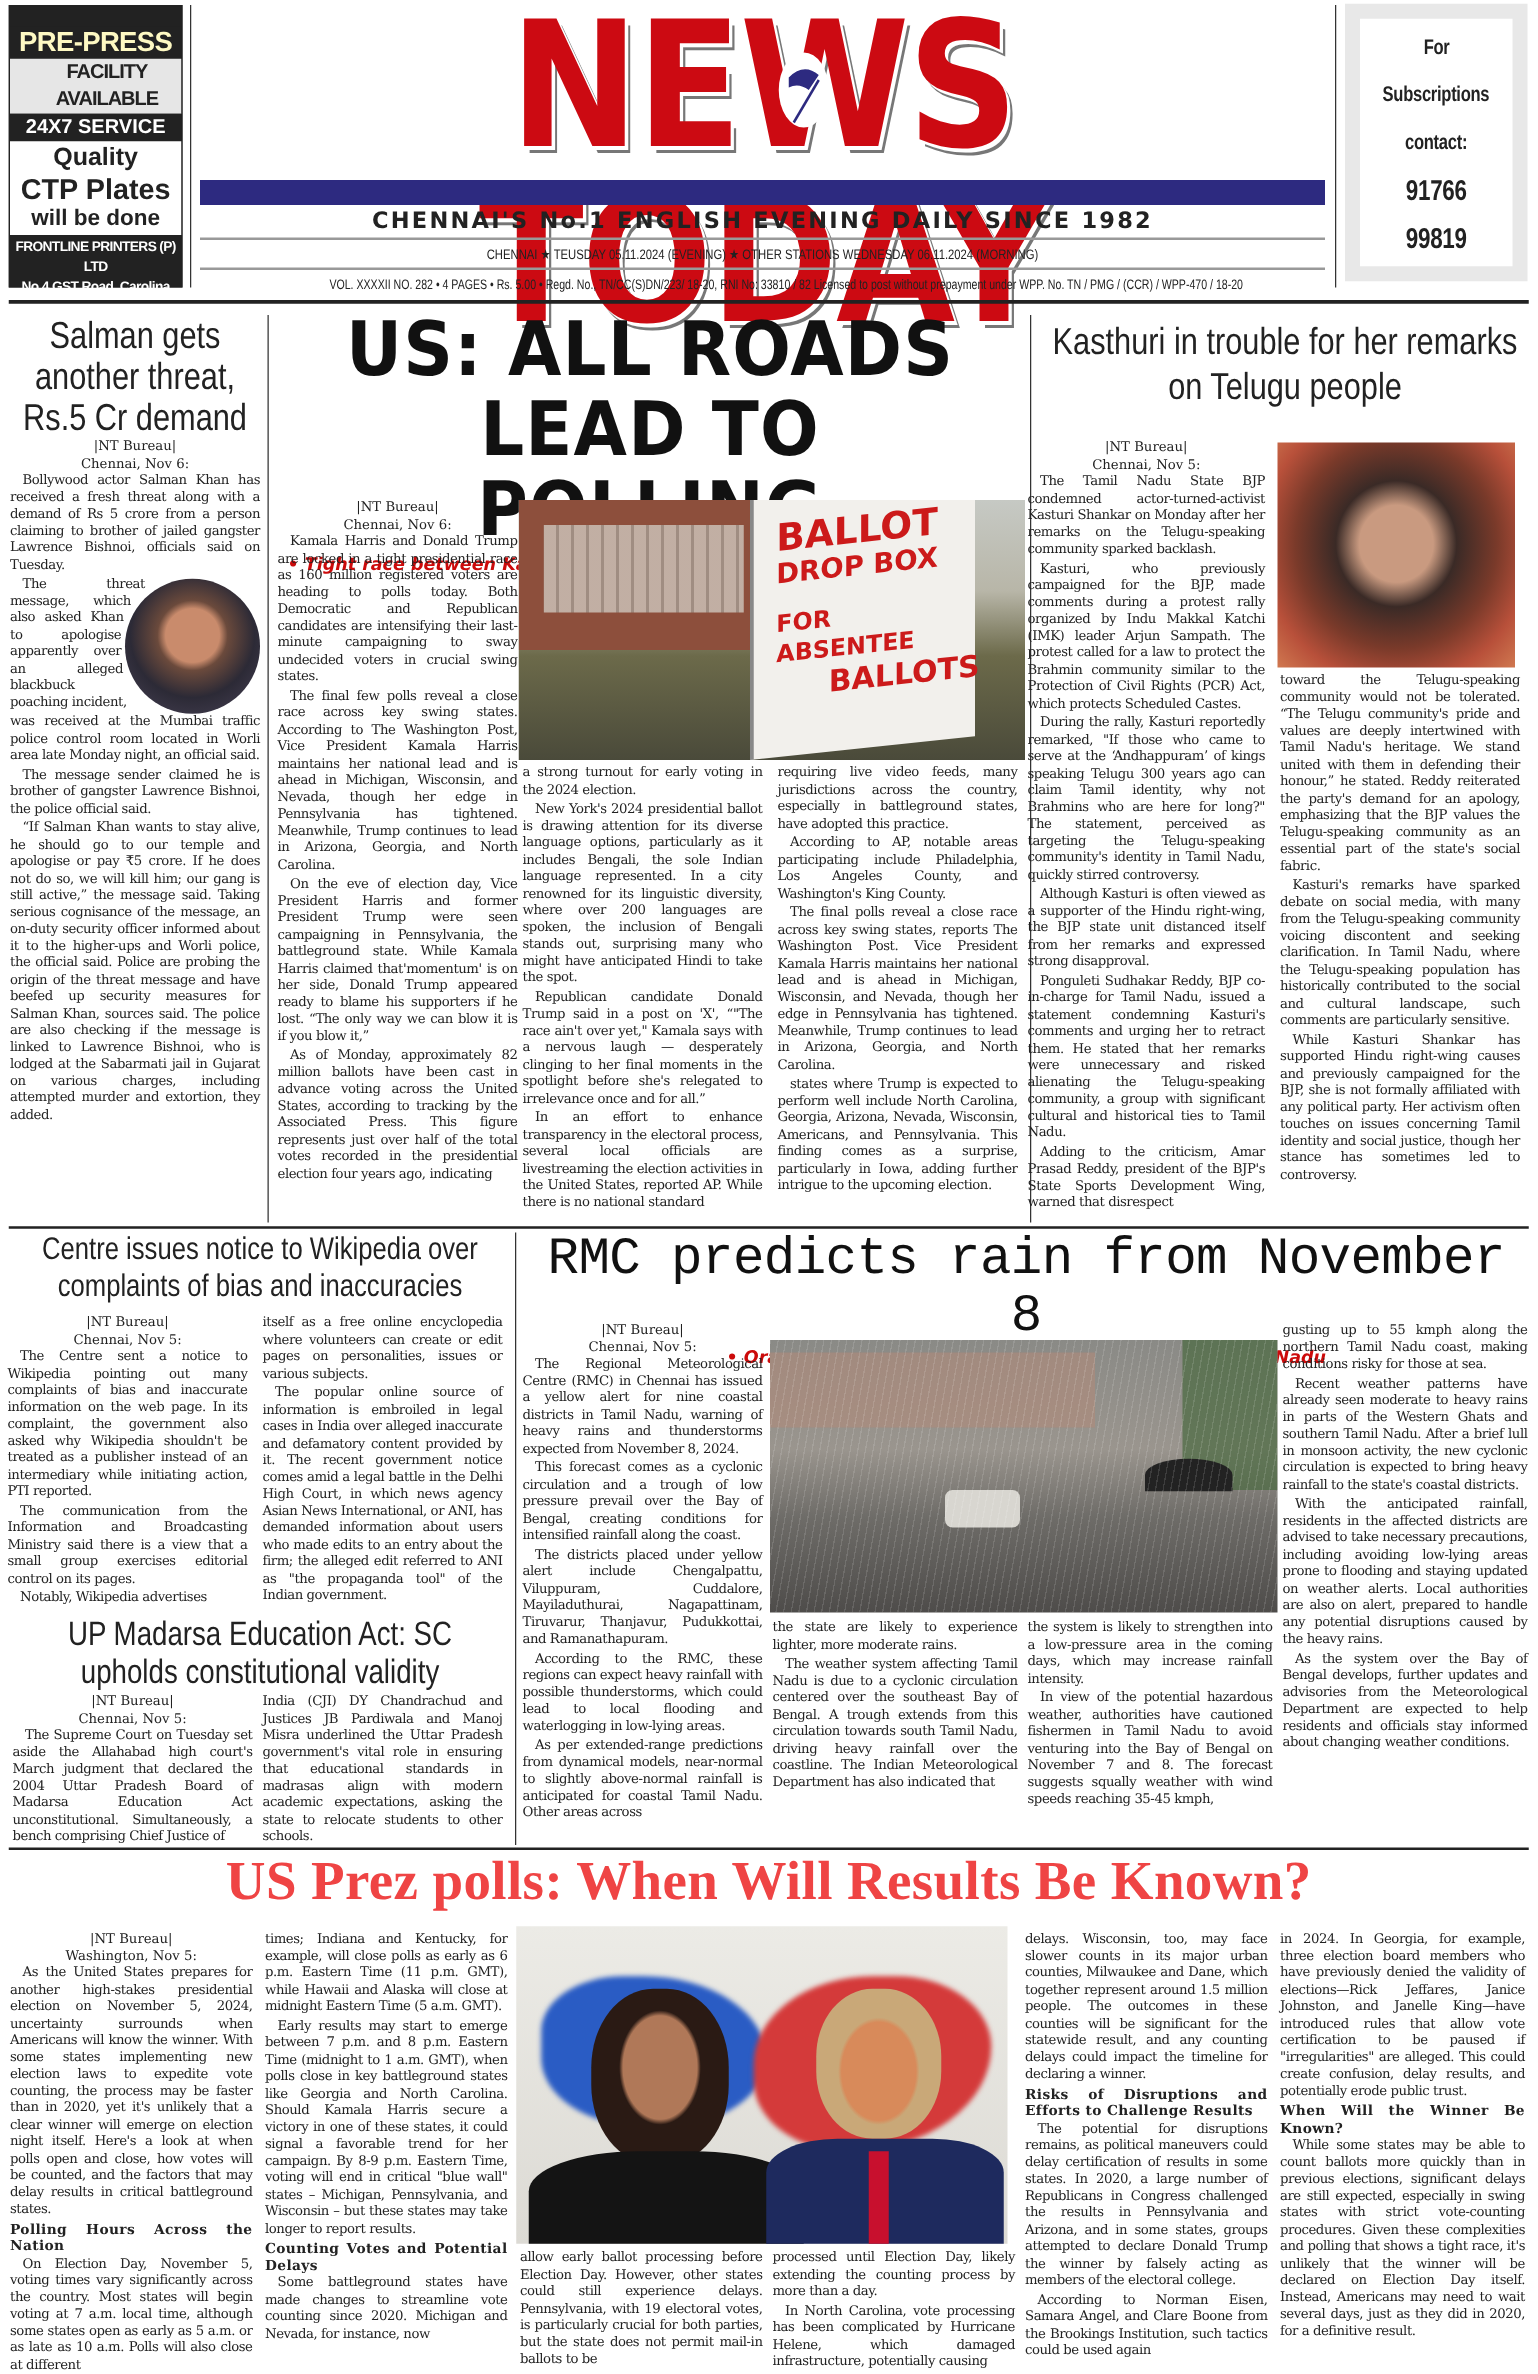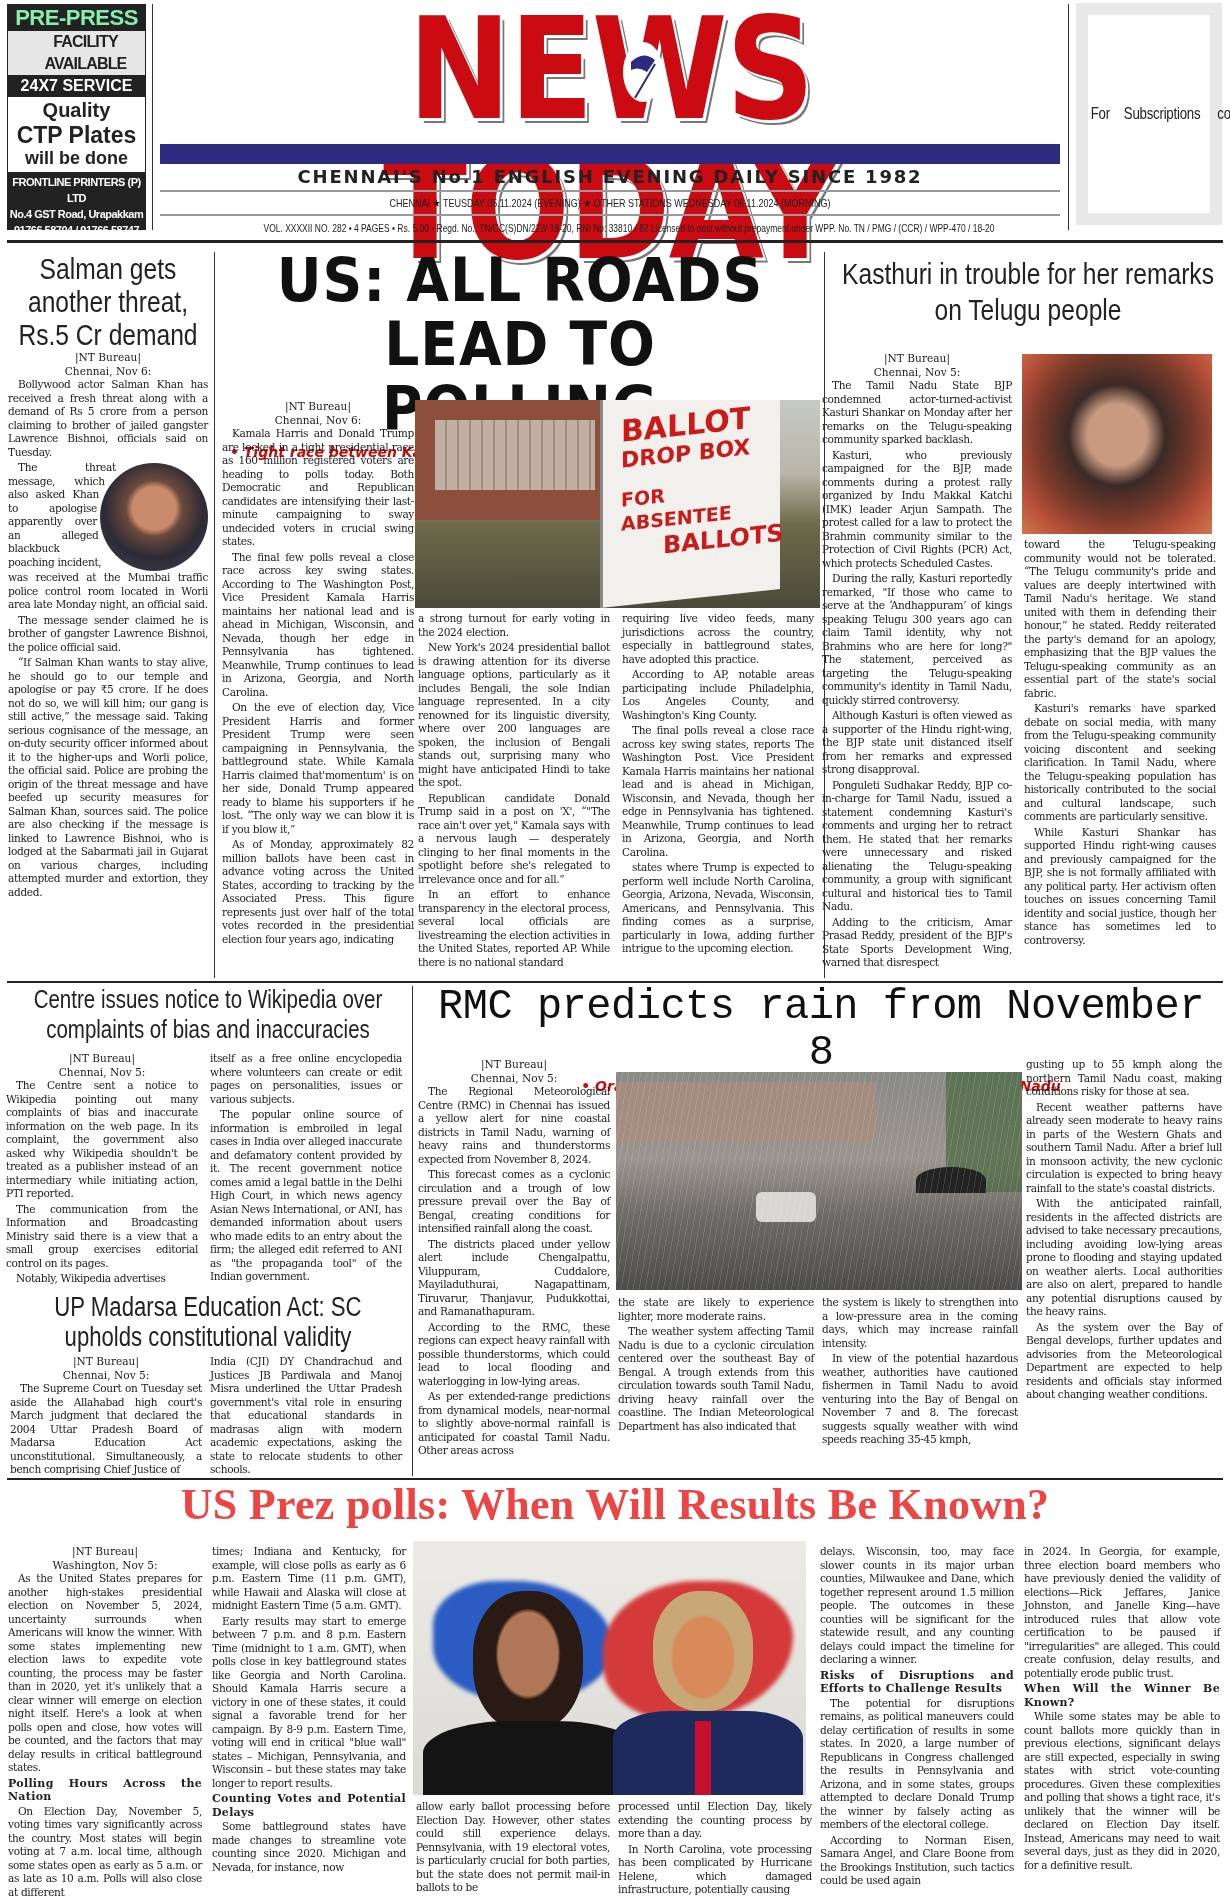--- a/index.html
+++ b/index.html
@@ -8,36 +8,36 @@
   .abs { position: absolute; }
   .serif { font-family: "Liberation Serif", serif; }
   .body-text { font-family: "DejaVu Serif", serif; font-size: 10.6px; line-height: 13.5px; text-align: justify; color: #222; letter-spacing: -0.35px; }
   .body-text p { text-indent: 10px; margin-bottom: 2px; }
   .byline { font-family: "DejaVu Serif", serif; font-size: 10.6px; line-height: 13.5px; text-align: center; color: #222; }
   .subhead { font-weight: bold; font-size: 11px; letter-spacing: 0.3px; margin: 1px 0; }
   .sub-red { color: #cc0a0a; font-family: "DejaVu Sans", sans-serif; font-style: italic; font-weight: bold; }
 
   
   #ad-left { left: 7px; top: 4px; width: 139px; height: 226px; background: #222; border: 1px solid #222; }
-  #ad-left .pp { background: #222; color: #86efac; font-family: "Liberation Sans", sans-serif; font-weight: bold; text-align: center; font-size: 22px; line-height: 26px; letter-spacing: -0.5px; }
+  #ad-left .pp { background: #222; color: #fef9c3; font-family: "Liberation Sans", sans-serif; font-weight: bold; text-align: center; font-size: 22px; line-height: 26px; letter-spacing: -0.5px; margin-top: 16px; }
   #ad-left .fa { background: #e6e6e6; color: #222; font-weight: bold; font-family: "Liberation Sans", sans-serif; text-align: center; font-size: 16px; line-height: 22px; letter-spacing: -0.8px; padding-left: 18px; }
   #ad-left .svc { background: #222; color: #fff; font-weight: bold; font-family: "Liberation Sans", sans-serif; text-align: center; font-size: 16px; line-height: 22px; }
   #ad-left .white { background: #fff; text-align: center; font-family: "Liberation Sans", sans-serif; font-weight: bold; color: #222; }
   #ad-left .addr { color: #fff; font-family: "Liberation Sans", sans-serif; font-weight: bold; text-align: center; font-size: 11px; line-height: 16px; letter-spacing: -0.5px; }
 
   #logo { left: 158px; top: 4px; width: 905px; height: 143px; }
   #logo-text { position: absolute; left: 0; top: -4px; width: 100%; text-align: center; font-family: "DejaVu Sans", sans-serif; font-weight: bold; font-size: 140px; line-height: 140px; color: #cc0a12; letter-spacing: -2px; transform: scaleX(0.88); transform-origin: center; text-shadow: 3px 3px 0 #fff, 5px 5px 0 #777; }
   #logo-bar { left: 160px; top: 144px; width: 900px; height: 20px; background: #2d2a80; }
   #tagline { left: 160px; top: 166px; width: 900px; text-align: center; font-family: "DejaVu Sans", sans-serif; font-weight: bold; font-size: 18px; letter-spacing: 1.8px; color: #222; }
   .hr-thin { height: 2px; background: #999; }
   #dateline { left: 160px; top: 197px; width: 900px; text-align: center; font-family: "Liberation Sans", sans-serif; font-size: 11px; color: #222; transform: scaleX(0.82); }
   #regline { left: 160px; top: 222px; width: 900px; text-align: center; font-family: "Liberation Sans", sans-serif; font-size: 11px; color: #222; white-space: nowrap; transform: scaleX(0.77); transform-origin: center; }
 
   #ad-right { left: 1076px; top: 3px; width: 146px; height: 222px; background: #e8e8e8; padding: 12px 12px; }
-  #ad-right .inner { background: #fff; width: 100%; height: 100%; display: flex; flex-direction: row; align-items: center; font-family: "Liberation Sans", sans-serif; font-weight: normal; color: #222; text-align: center; }
+  #ad-right .inner { background: #fff; width: 100%; height: 100%; display: flex; flex-direction: column; align-items: center; justify-content: center; font-family: "Liberation Sans", sans-serif; font-weight: bold; color: #222; text-align: center; }
   #ad-right .inner div { font-size: 17px; line-height: 38px; transform: scaleX(0.78); letter-spacing: -0.3px; }
   #ad-right .inner .phone { font-size: 23px; }
 
   .rule-thick { background: #222; height: 3px; }
   .vrule { background: #333; width: 1px; }
 
   
   .hl-cond { font-family: "Liberation Sans", sans-serif; color: #222; text-align: center; transform: scaleX(0.82); transform-origin: center top; }
 
   .photo { overflow: hidden; }
@@ -48,21 +48,21 @@
 <div id="ad-left" class="abs">
   <div class="pp">PRE-PRESS</div>
   <div class="fa">FACILITY AVAILABLE</div>
   <div class="svc">24X7 SERVICE</div>
   <div class="white" style="padding:2px 0 3px;">
     <div style="font-size:20px;line-height:23px;">Quality</div>
     <div style="font-size:23px;line-height:26px;">CTP Plates</div>
     <div style="font-size:18px;line-height:21px;">will be done</div>
   </div>
   <div class="addr" style="padding-top:2px;">FRONTLINE PRINTERS (P) LTD</div>
-  <div class="addr">No.4 GST Road, Urapakkam</div>
+  <div class="addr">No.4 GST Road, Carolina</div>
   <div class="addr">91766 58704 / 91766 58747</div>
   <div class="addr">2746 2121 / 2746 2101</div>
 </div>
 <div class="abs vrule" style="left:152px;top:4px;height:226px;"></div>
 
 <div id="logo" class="abs">
   <div id="logo-text">NEWS TODAY</div>
   <svg class="abs" style="left:455px;top:28px;" width="60" height="80">
     <ellipse cx="30" cy="40" rx="20" ry="30" fill="#fff"></ellipse>
     <path d="M18 30 Q30 18 42 28 L34 40 Q26 34 18 38 Z" fill="#2d2a80"></path>

